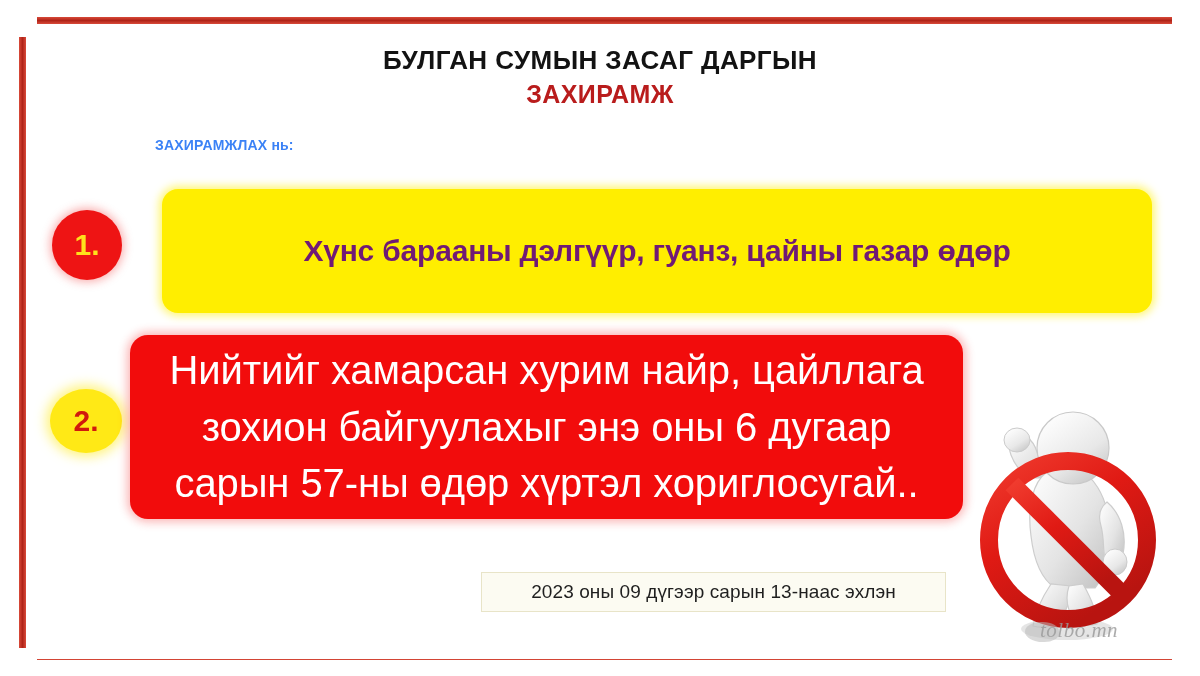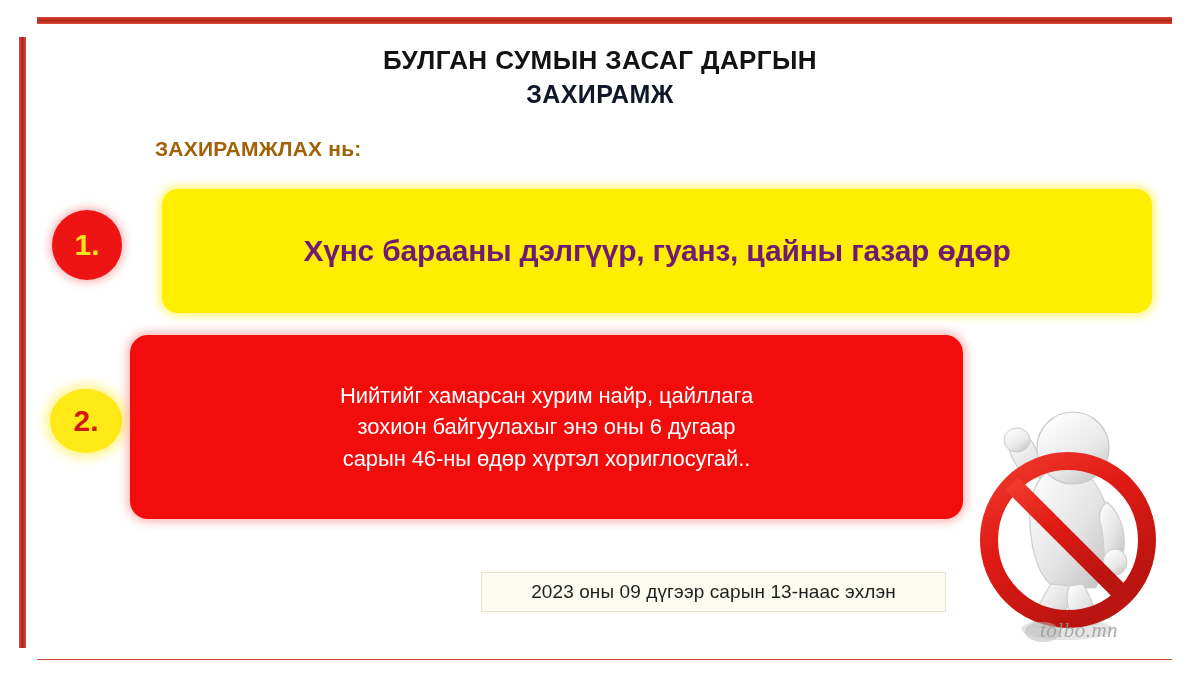--- a/index.html
+++ b/index.html
@@ -37,40 +37,40 @@
   .hdr-line1 {
     font-size: 26px;
     font-weight: bold;
     color: #131313;
     letter-spacing: .4px;
     line-height: 1.15;
   }
   .hdr-line2 {
     font-size: 25px;
     font-weight: bold;
-    color: #0f172a;
+    color: #b91c1c;
     letter-spacing: .4px;
     margin-top: 4px;
     line-height: 1.15;
   }
   .hdr-line3 {
     font-size: 17px;
     font-weight: bold;
     color: #131313;
     margin-top: 5px;
     line-height: 1.15;
   }
 
   .intro {
     position: absolute;
     left: 155px;
     top: 137px;
-    font-size: 21px;
-    font-weight: bold;
-    color: #a16207;
+    font-size: 14px;
+    font-weight: bold;
+    color: #3b82f6;
     letter-spacing: .2px;
   }
 
   
   .badge {
     position: absolute;
     border-radius: 50%;
     display: flex;
     align-items: center;
     justify-content: center;
@@ -124,21 +124,21 @@
     border-radius: 18px;
     box-shadow: 0 0 10px 3px rgba(242,12,12,.30);
     display: flex;
     flex-direction: column;
     align-items: center;
     justify-content: center;
   }
   .box-red .ln {
     color: #ffffff;
     font-weight: normal;
-    font-size: 22px;
+    font-size: 40px;
     line-height: 1.42;
     text-align: center;
     white-space: nowrap;
     letter-spacing: -.1px;
   }
 
   
   .date-note {
     position: absolute;
     left: 481px; top: 572px;
@@ -200,21 +200,21 @@
 
   <div class="badge badge-1">1.</div>
   <div class="box-yellow">
     <div class="ln">Хүнс барааны дэлгүүр, гуанз, цайны газар өдөр</div>
   </div>
 
   <div class="badge badge-2">2.</div>
   <div class="box-red">
     <div class="ln">Нийтийг хамарсан хурим найр, цайллага</div>
     <div class="ln">зохион байгуулахыг  энэ оны 6 дугаар</div>
-    <div class="ln">сарын 46-ны өдөр хүртэл хориглосугай..</div>
+    <div class="ln">сарын 57-ны өдөр хүртэл хориглосугай..</div>
   </div>
 
   <div class="date-note">2023 оны 09 дүгээр сарын 13-наас эхлэн</div>
 
   <div class="prohibit">
     <svg viewBox="0 0 235 262" xmlns="http://www.w3.org/2000/svg">
       <defs>
         <linearGradient id="bodyGrad" x1="0" y1="0" x2="1" y2="1">
           <stop offset="0%" stop-color="#ffffff"></stop>
           <stop offset="55%" stop-color="#e4e4e4"></stop>

